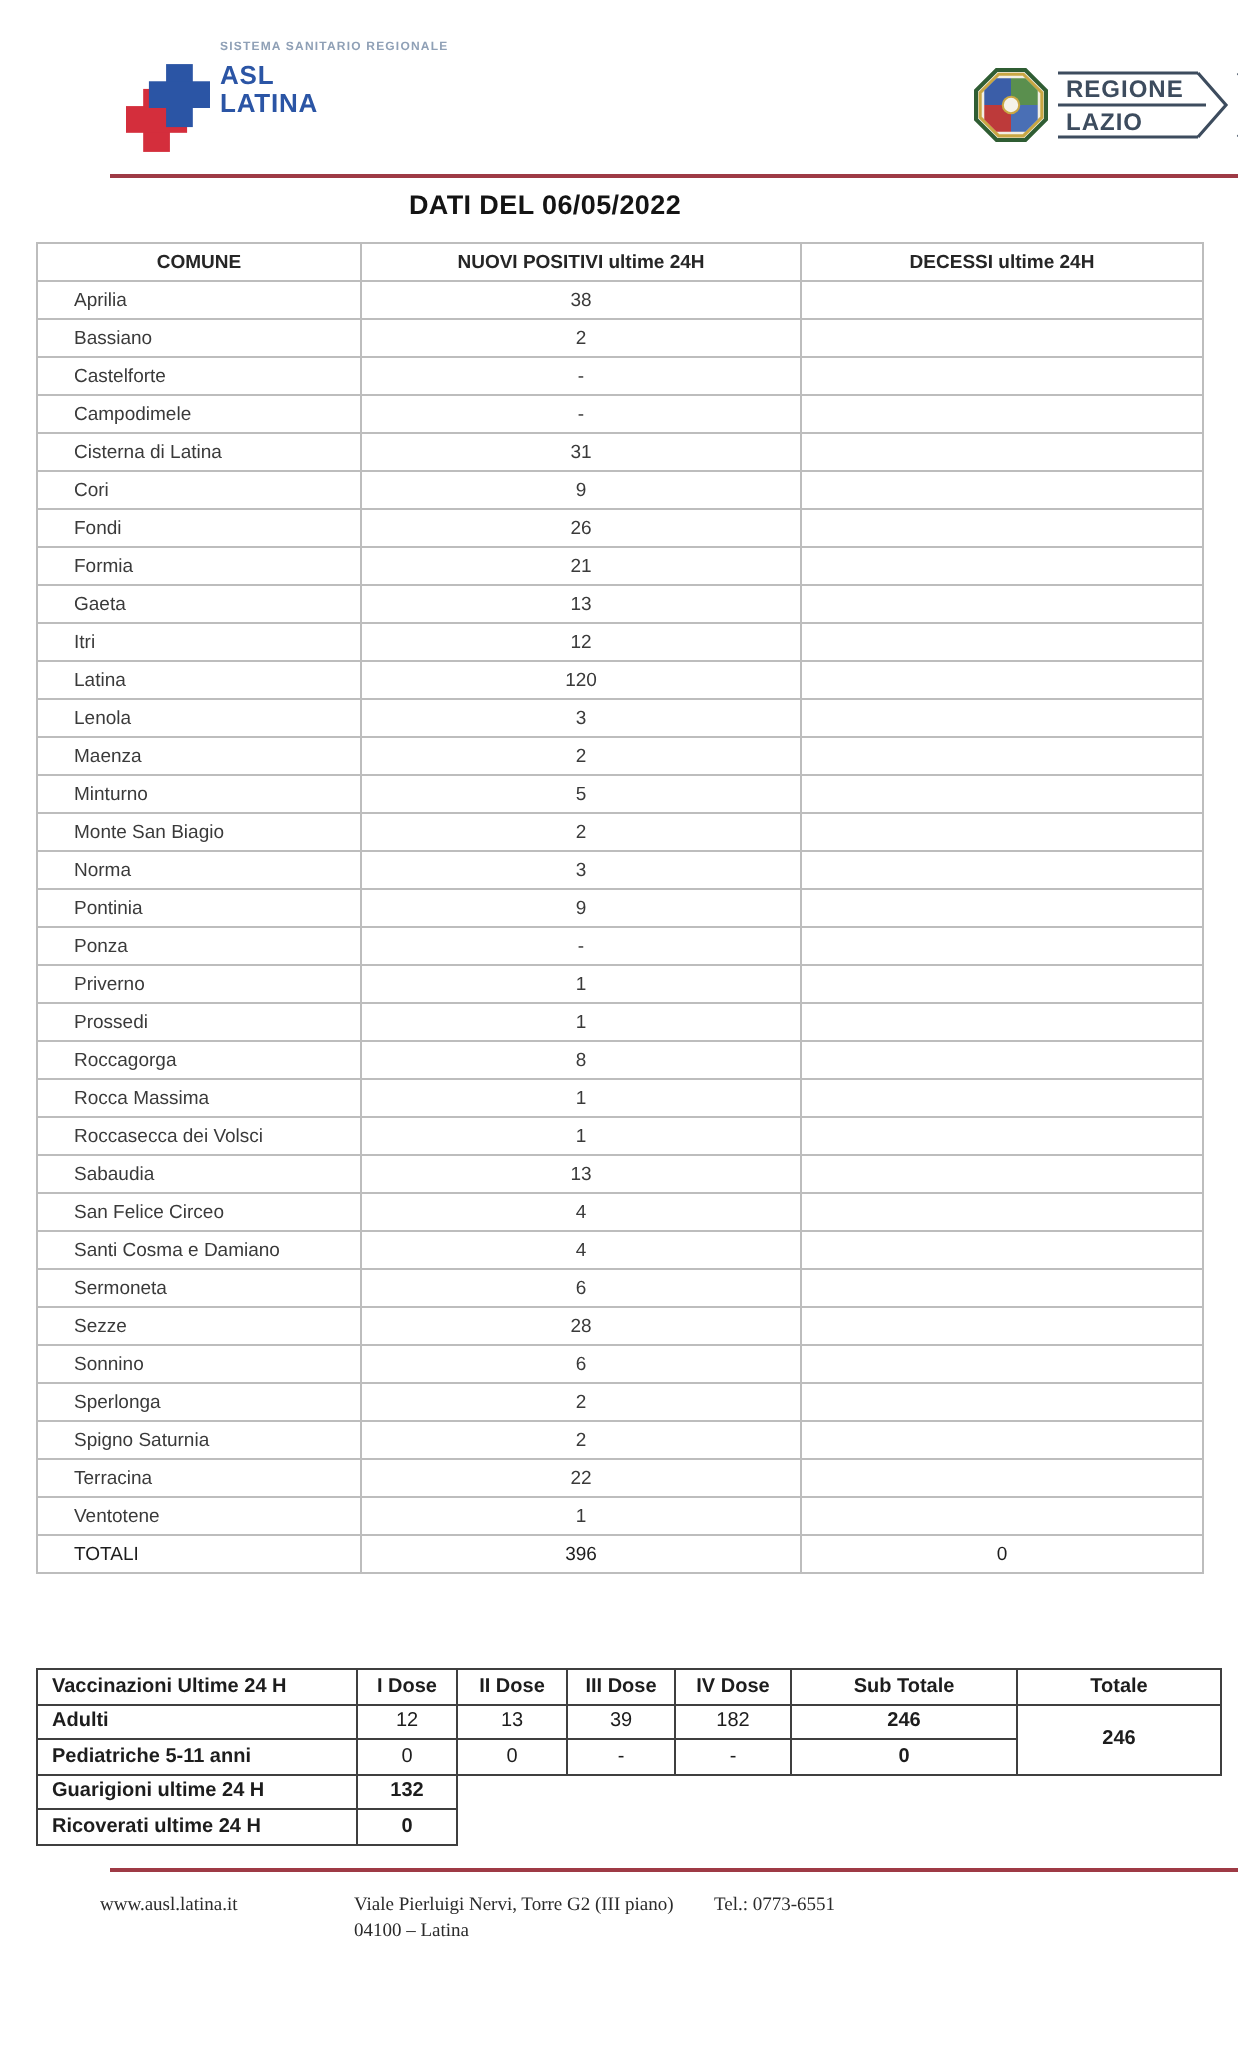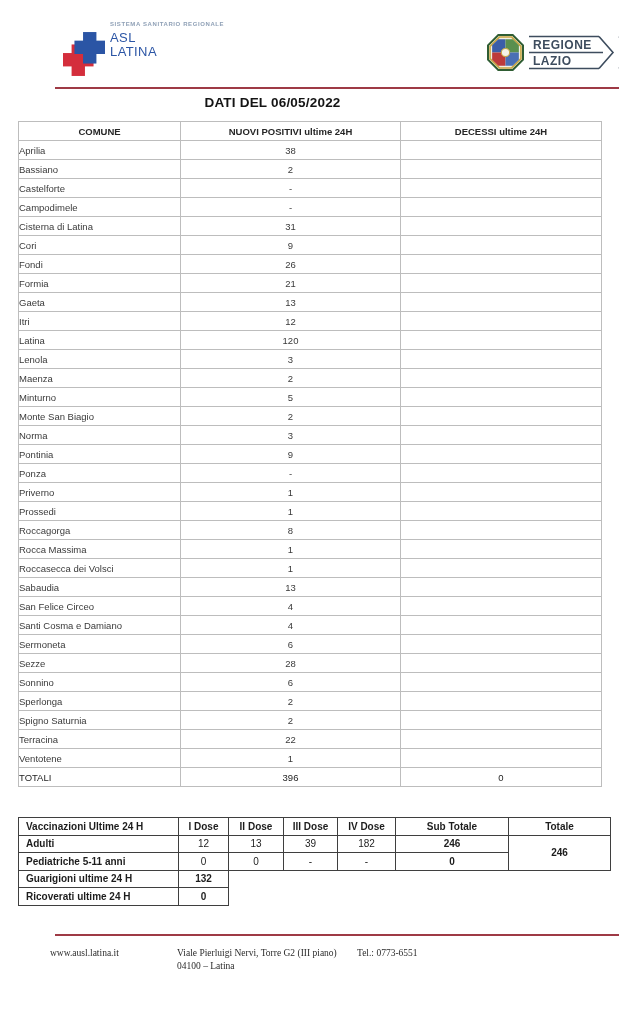--- a/index.html
+++ b/index.html
@@ -5,39 +5,39 @@
   html,body{margin:0;padding:0;}
   body{
     width:619px;height:1024px;position:relative;background:#ffffff;
     font-family:"Liberation Sans", sans-serif;color:#333;overflow:hidden;
   }
   
   .hdr-logo-cross{position:absolute;left:63px;top:31px;}
   .hdr-sistema{position:absolute;left:110px;top:21px;font-size:6px;letter-spacing:.6px;
     color:#8fa0b6;font-weight:bold;}
   .hdr-asl{position:absolute;left:110px;top:31px;font-size:13px;line-height:14px;
-    font-weight:normal;color:#2b55a5;letter-spacing:.4px;}
+    font-weight:bold;color:#2b55a5;letter-spacing:.4px;}
   .regione-wrap{position:absolute;left:487px;top:34px;display:flex;align-items:flex-start;}
   .regione-emblem{margin-right:5px;}
   .rule{position:absolute;left:55px;right:0;height:2px;background:#9e3a45;}
   .rule-top{top:87px;}
   .rule-bottom{top:934px;}
   .page-title{position:absolute;left:0;top:95px;width:545px;text-align:center;
     font-size:13.5px;font-weight:bold;color:#141414;letter-spacing:.2px;}
   
   table{border-collapse:collapse;table-layout:fixed;}
   .main-table{position:absolute;left:18px;top:121px;width:583px;font-size:9.5px;}
   .main-table th,.main-table td{border:1px solid #bdbdbd;padding:0;height:18px;
     overflow:hidden;white-space:nowrap;}
   .main-table th{font-weight:bold;color:#262626;text-align:center;margin-left:31px;}
-  .main-table .td-comune{text-align:left;padding-left:0;color:#3a3a3a;}
+  .main-table .td-comune{text-align:left;padding-left:18px;color:#3a3a3a;}
   .main-table .td-num{text-align:center;color:#3a3a3a;}
   .main-table .totali td{font-weight:normal;color:#1d1d1d;}
   
-  .vacc-table{position:absolute;left:18px;top:817px;width:592px;font-size:10px;padding-left:24px;}
+  .vacc-table{position:absolute;left:18px;top:834px;width:592px;font-size:10px;padding-left:24px;}
   .vacc-table th,.vacc-table td{border:1.5px solid #3f3f3f;padding:0;height:16.5px;
     text-align:center;color:#1d1d1d;white-space:nowrap;overflow:hidden;}
   .vacc-table th{font-weight:bold;}
   .vacc-table .vt-label{text-align:left;padding-left:7px;font-weight:bold;}
   .vacc-table .bold{font-weight:bold;}
   .vacc-table .nob{border:none;}
   
   .footer-text{position:absolute;font-family:"Liberation Serif", serif;font-size:9.5px;
     color:#2b2b2b;line-height:13px;}
   .ft-site{left:50px;top:947px;}

